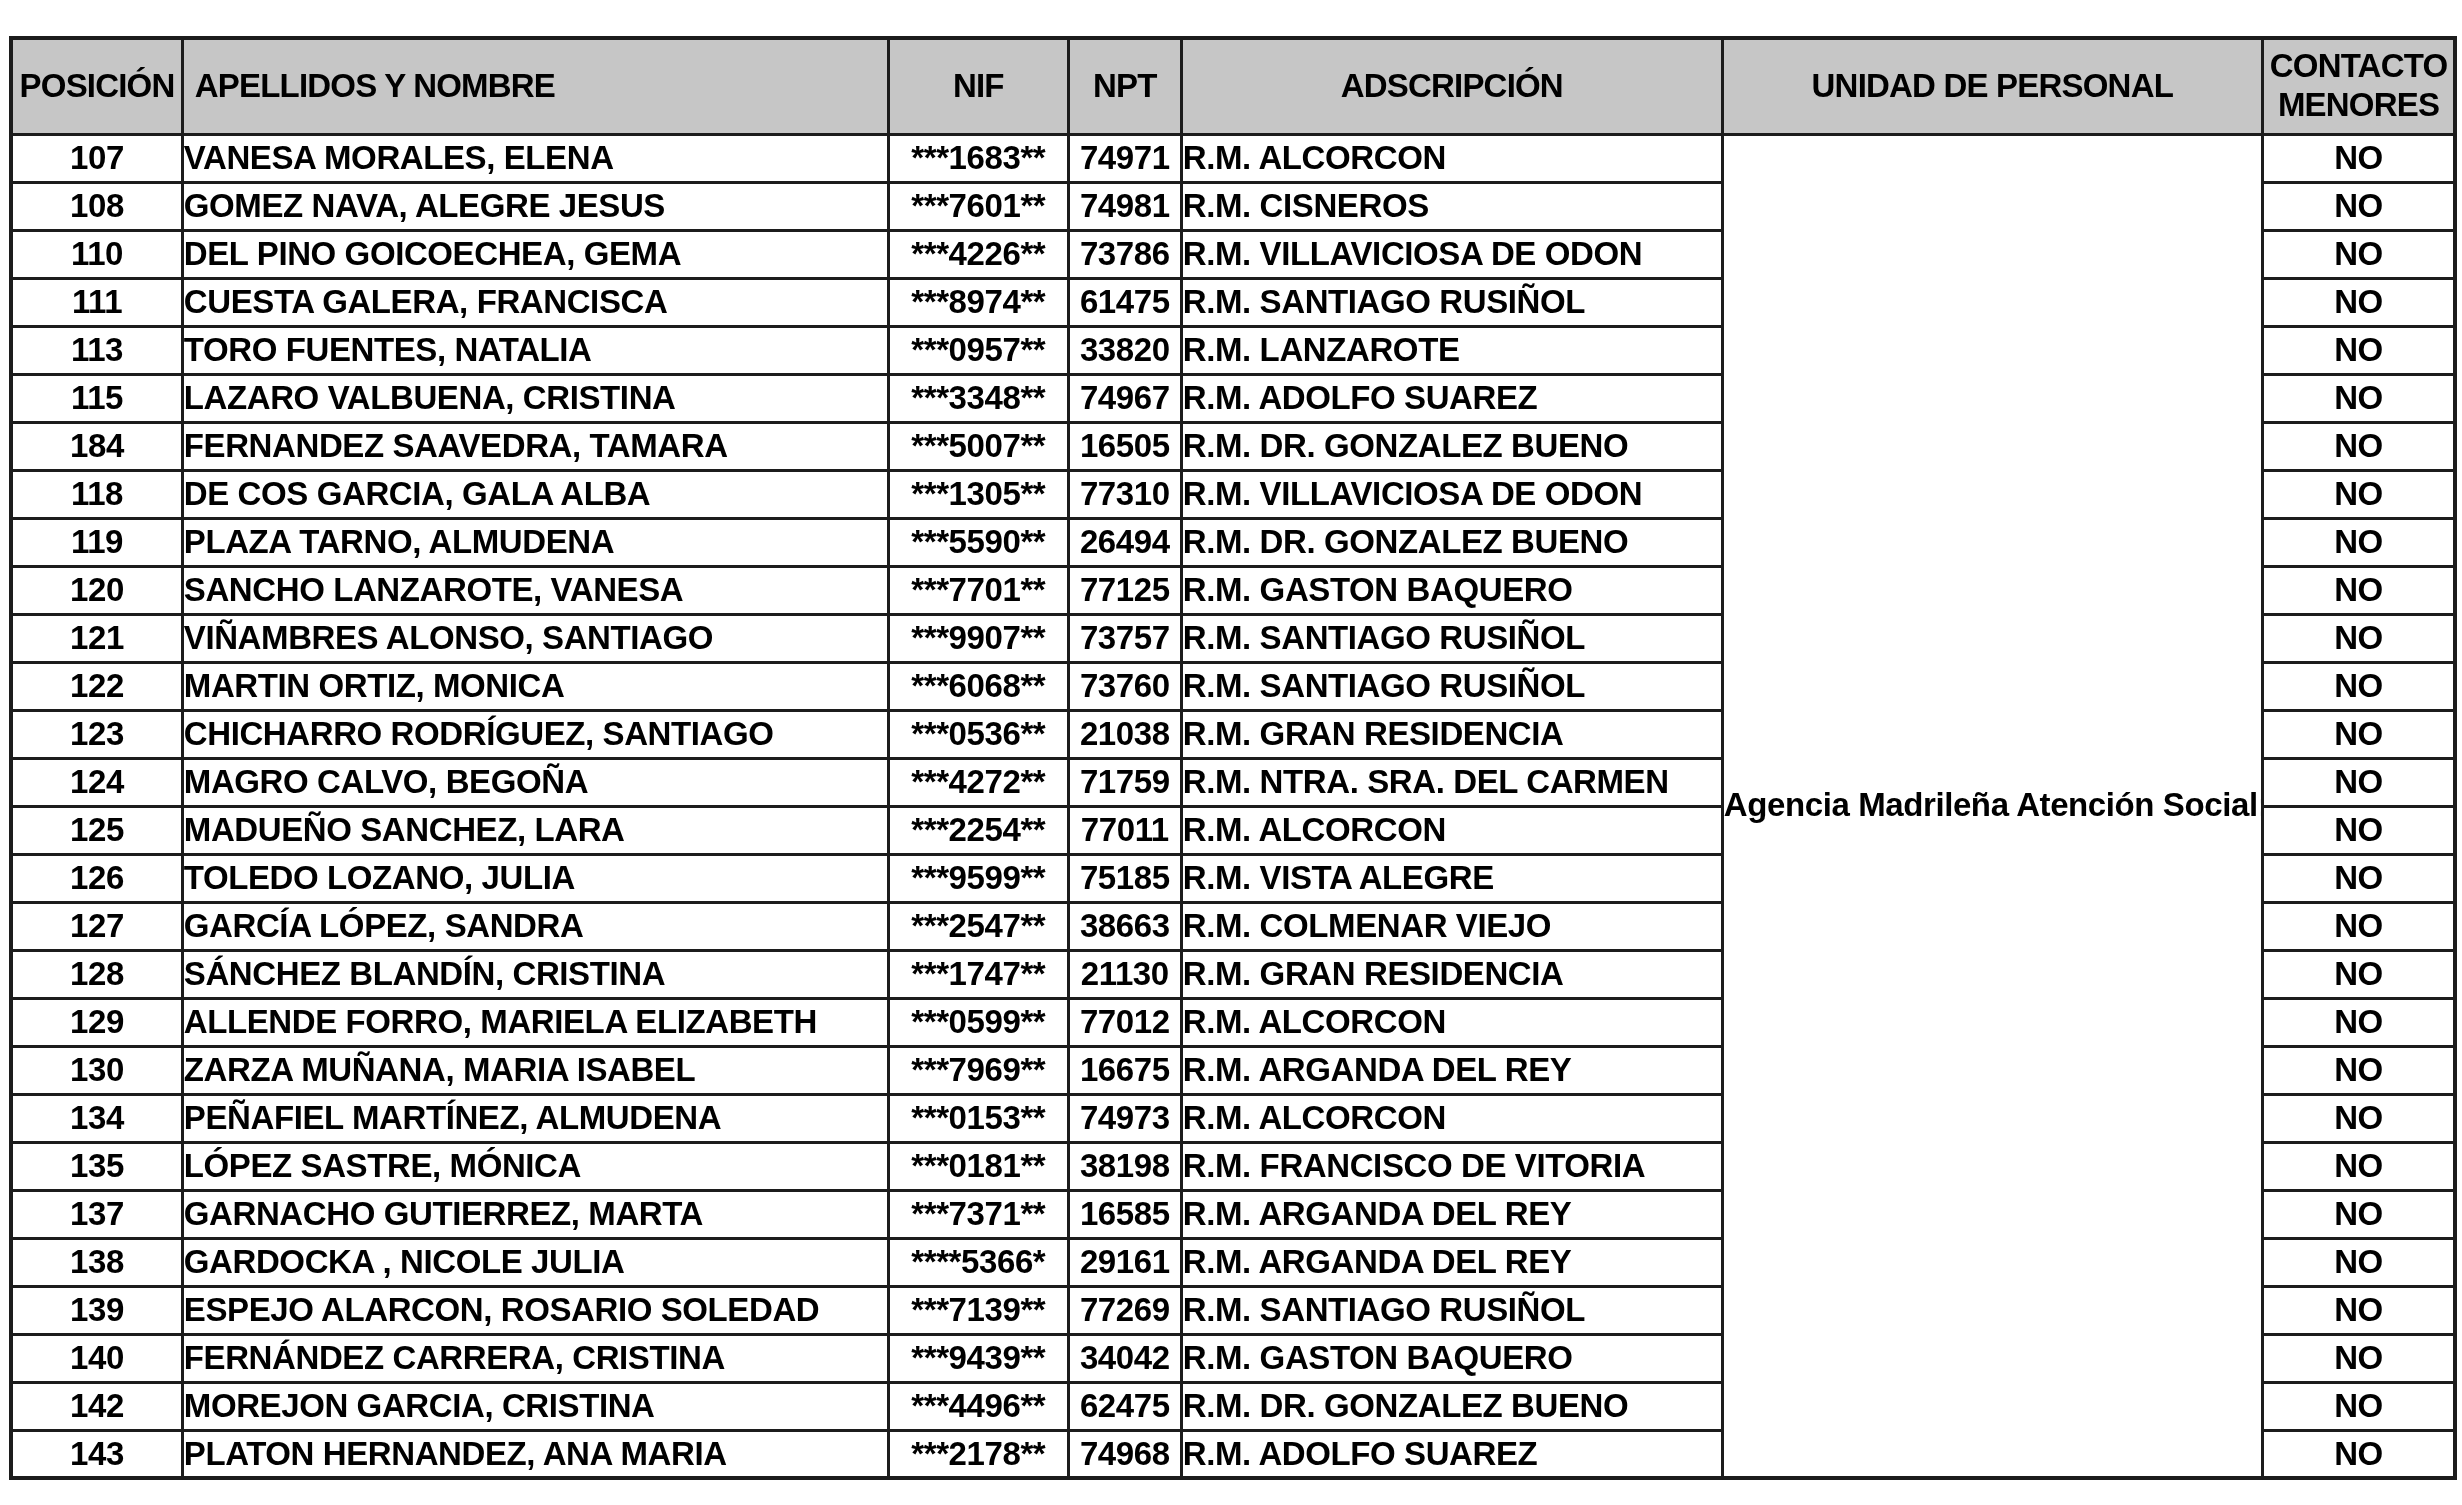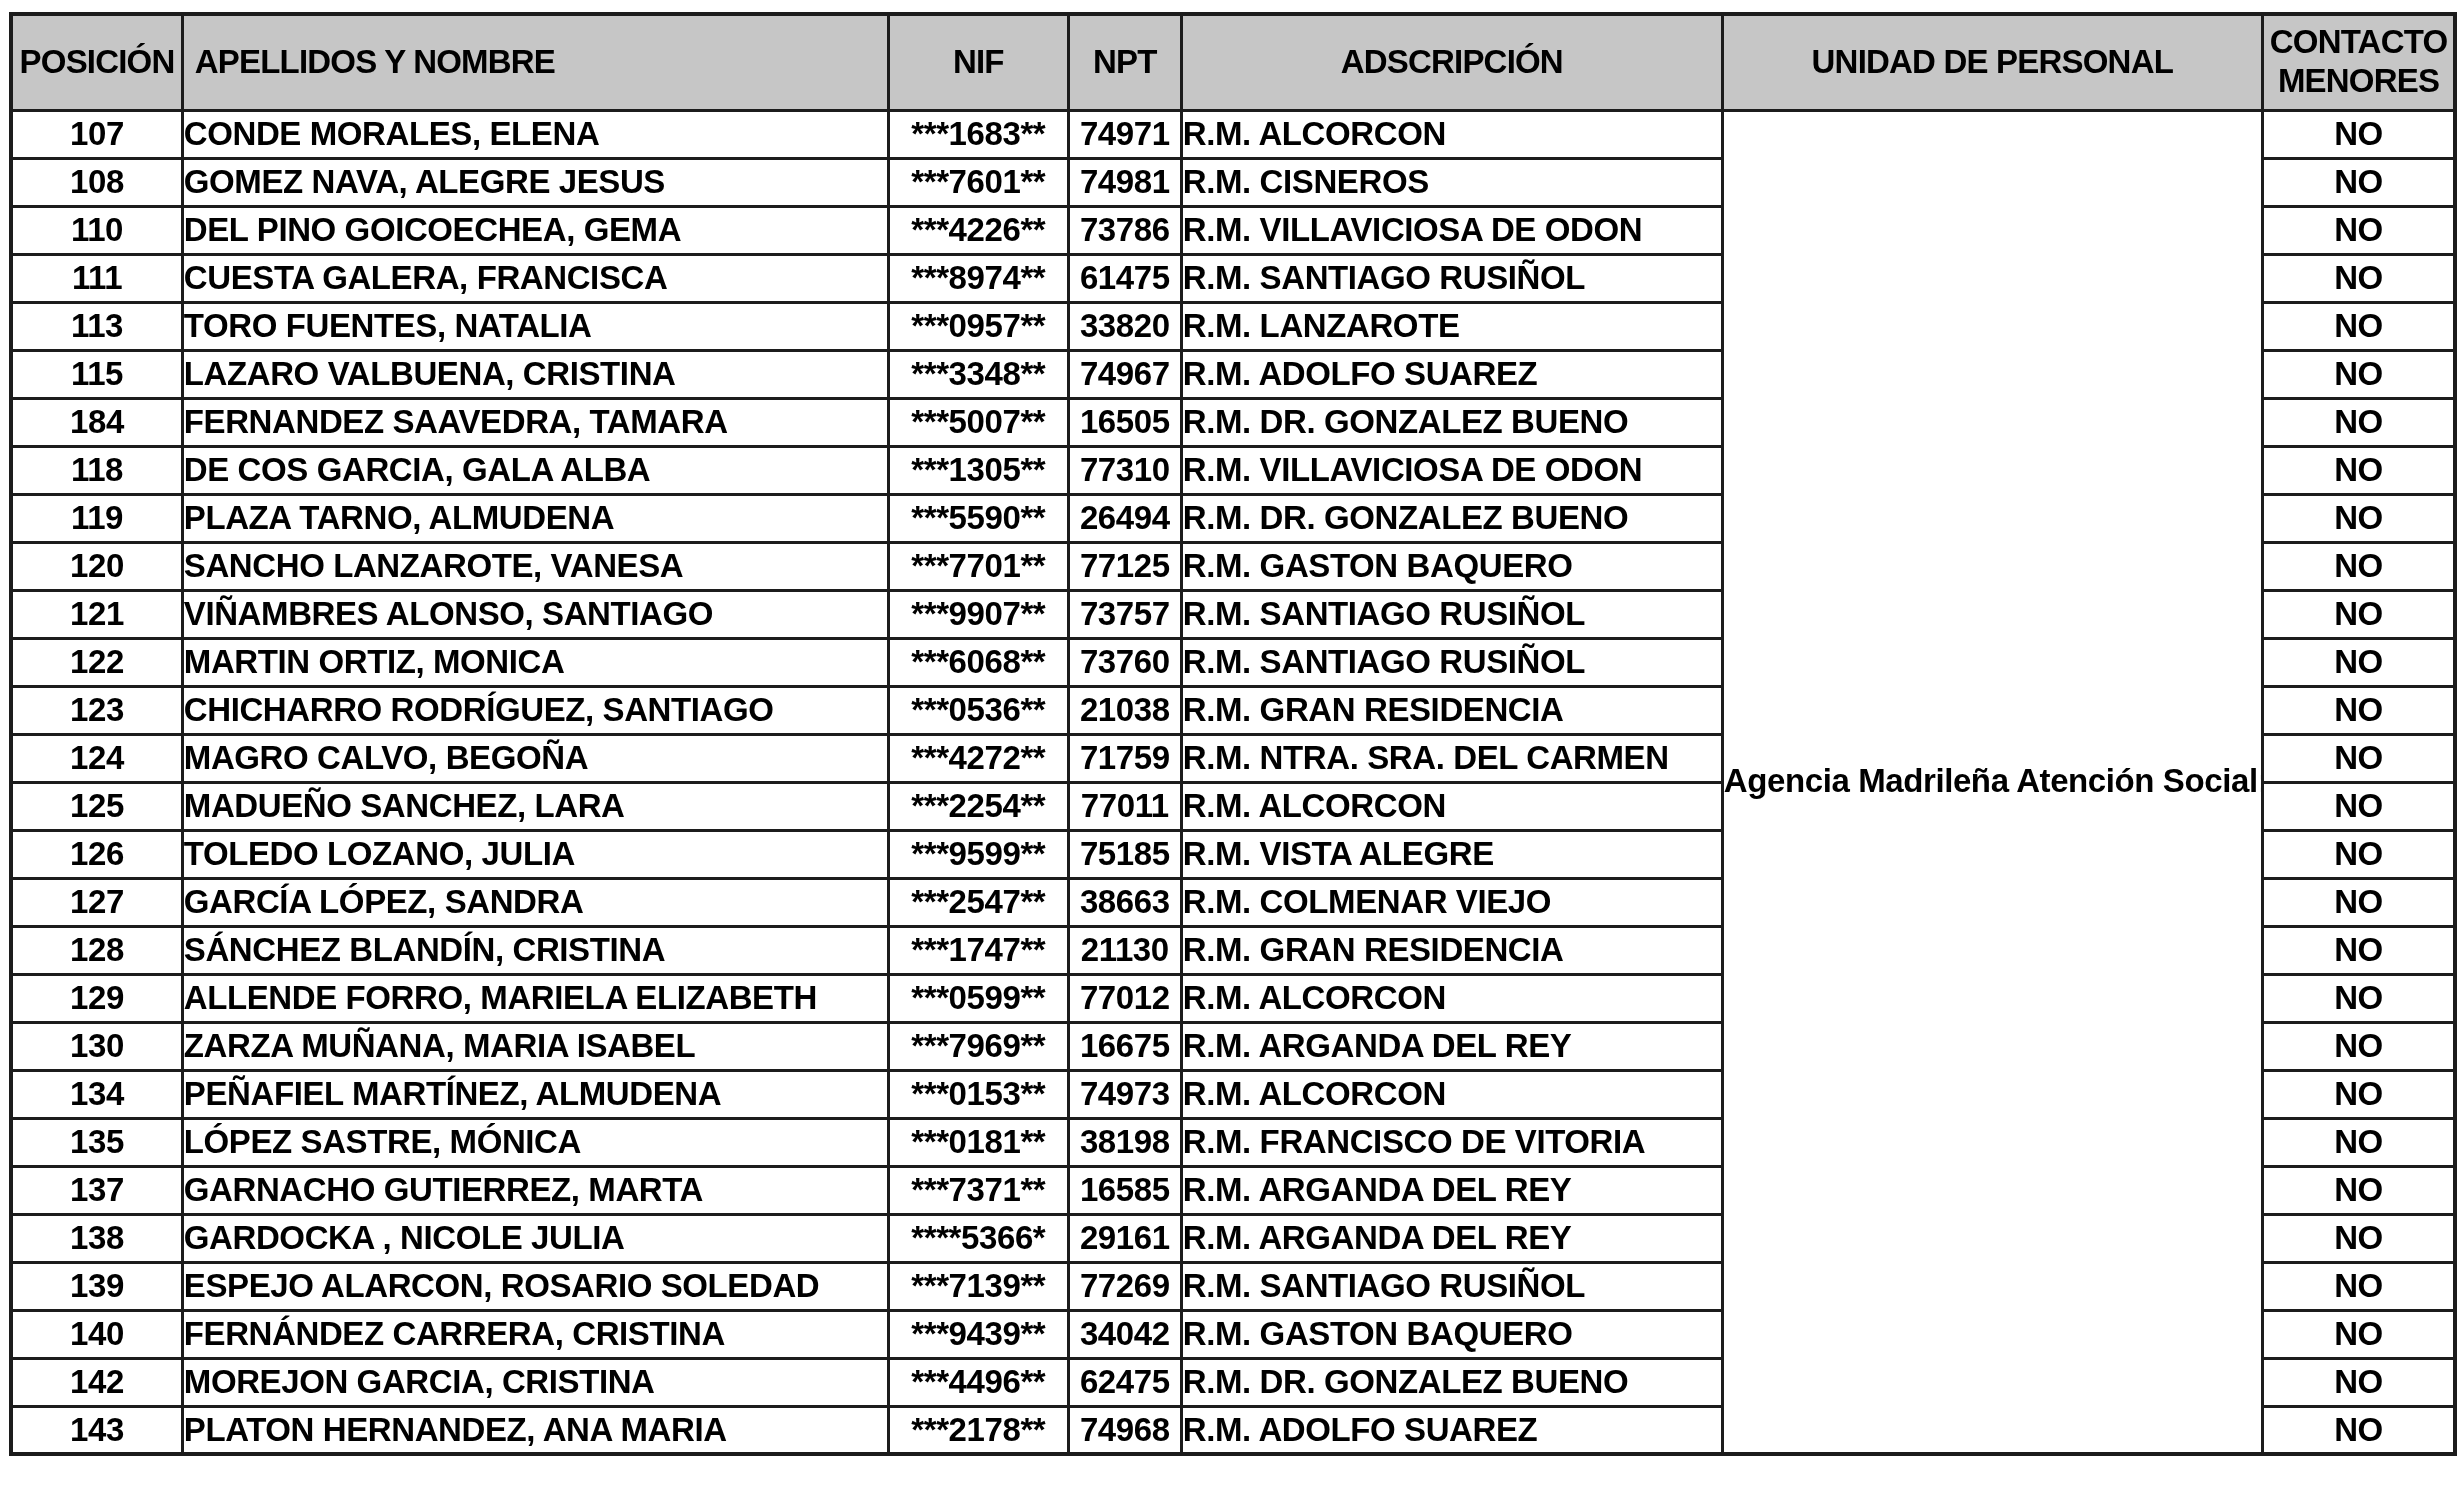--- a/index.html
+++ b/index.html
@@ -16,21 +16,21 @@
   .page {
     position: relative;
     width: 2462px;
     height: 1505px;
     background: #ffffff;
     overflow: hidden;
   }
   table.roster {
     position: absolute;
     left: 9.3px;
-    top: 12px;
+    top: 36px;
     width: 2444px;
     border-collapse: collapse;
     table-layout: fixed;
     border: 4.6px solid #1c1c1c;
   }
   table.roster th, table.roster td {
     border: 3.1px solid #1c1c1c;
     padding: 0;
     overflow: hidden;
   }
@@ -93,21 +93,21 @@
         <th class="c-nif">NIF</th>
         <th class="c-npt">NPT</th>
         <th class="c-ads">ADSCRIPCIÓN</th>
         <th class="c-uni">UNIDAD DE PERSONAL</th>
         <th class="c-con">CONTACTO MENORES</th>
       </tr>
     </thead>
     <tbody id="rows-body">
         <tr>
       <td class="c-pos">107</td>
-      <td class="c-name">CONDE MORALES, ELENA</td>
+      <td class="c-name">VANESA MORALES, ELENA</td>
       <td class="c-nif">***1683**</td>
       <td class="c-npt">74971</td>
       <td class="c-ads">R.M. ALCORCON</td>
       <td class="c-uni" rowspan="28">Agencia Madrileña Atención Social; Subdireccion General de Personal; Calle Agustín De Foxá Nº 31; Metro Chamartín. Renfe Chamartín; Teléfono: 91. 580 95 17; Correo: procesoselectivo.amas@madrid.org</td>
           <td class="c-con">NO</td>
     </tr>
         <tr>
       <td class="c-pos">108</td>
       <td class="c-name">GOMEZ NAVA, ALEGRE JESUS</td>
       <td class="c-nif">***7601**</td>

